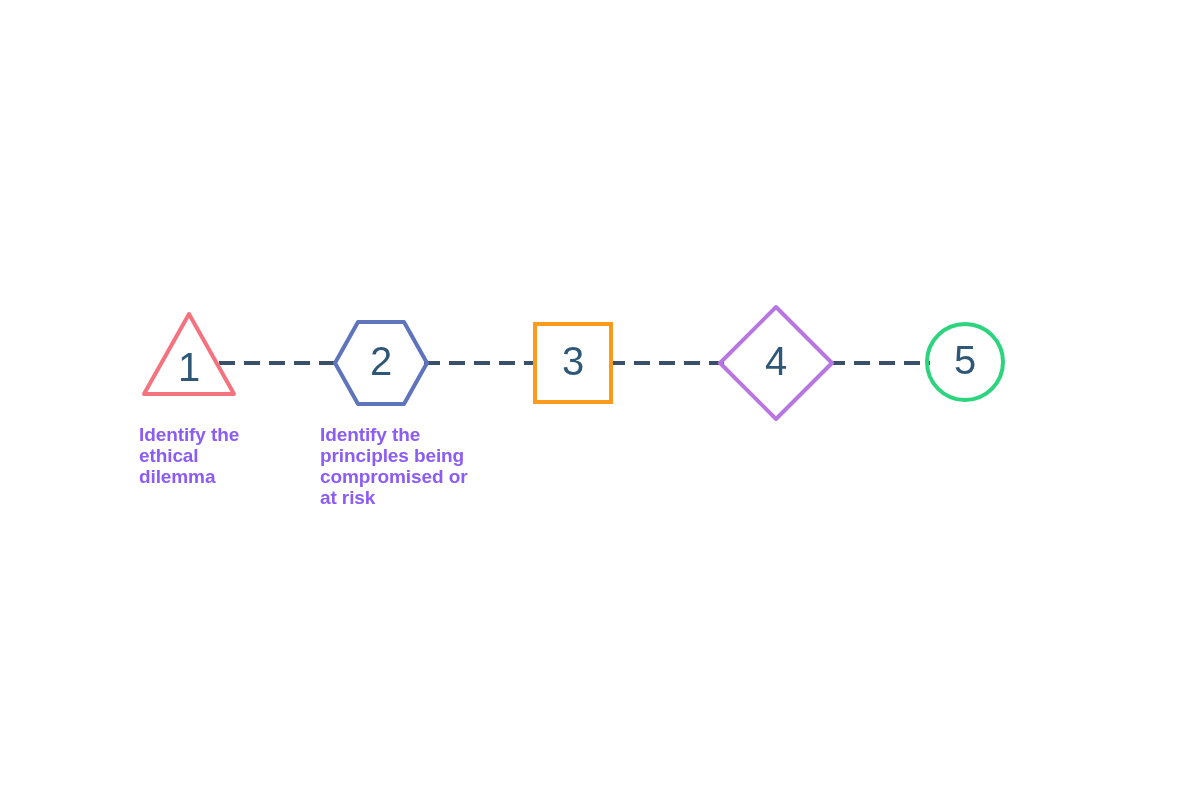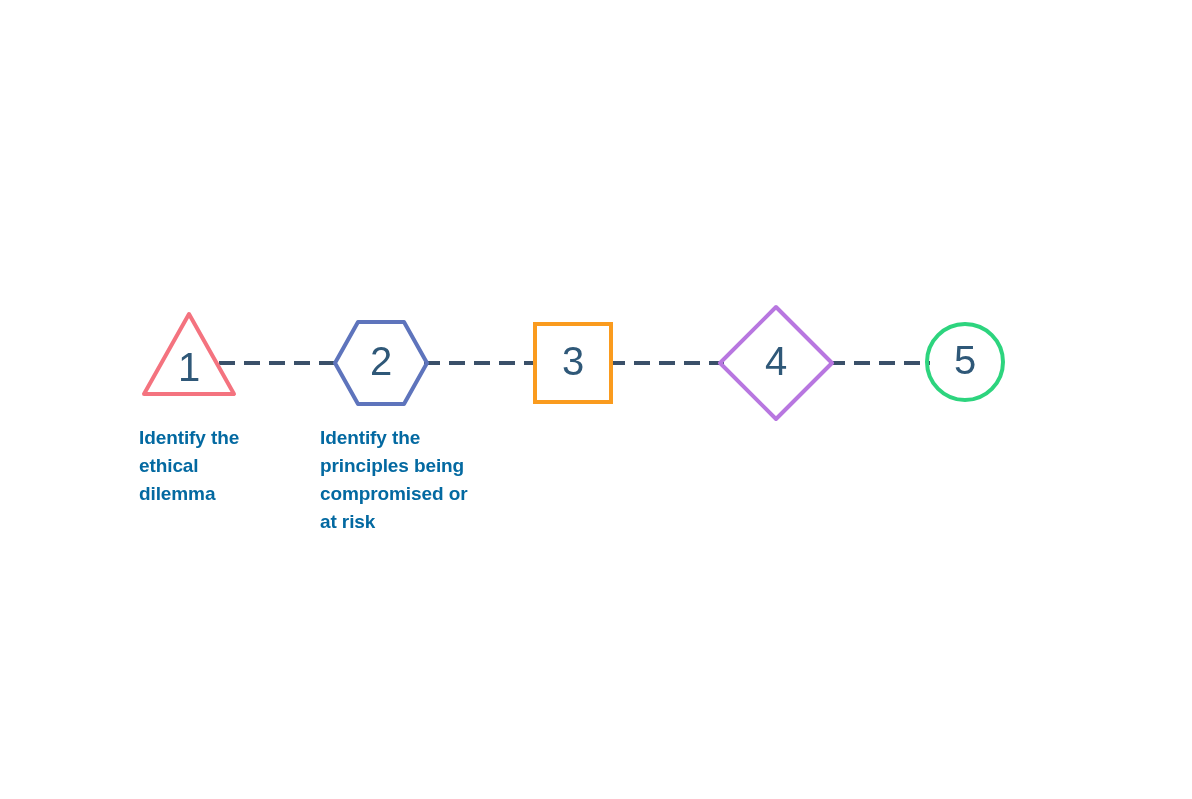--- a/index.html
+++ b/index.html
@@ -32,22 +32,22 @@
     fill: #2F5878;
     text-anchor: middle;
     dominant-baseline: middle;
   }
 
   .step-caption {
     position: absolute;
     font-family: "Liberation Sans", sans-serif;
     font-size: 19px;
     font-weight: 600;
-    line-height: 28px;
-    color: #0369a1;
+    line-height: 21px;
+    color: #8b5cf6;
     letter-spacing: -0.1px;
     white-space: pre-line;
   }
 
   #caption-1 {
     left: 139px;
     top: 424px;
     width: 150px;
   }
   #caption-2 {

